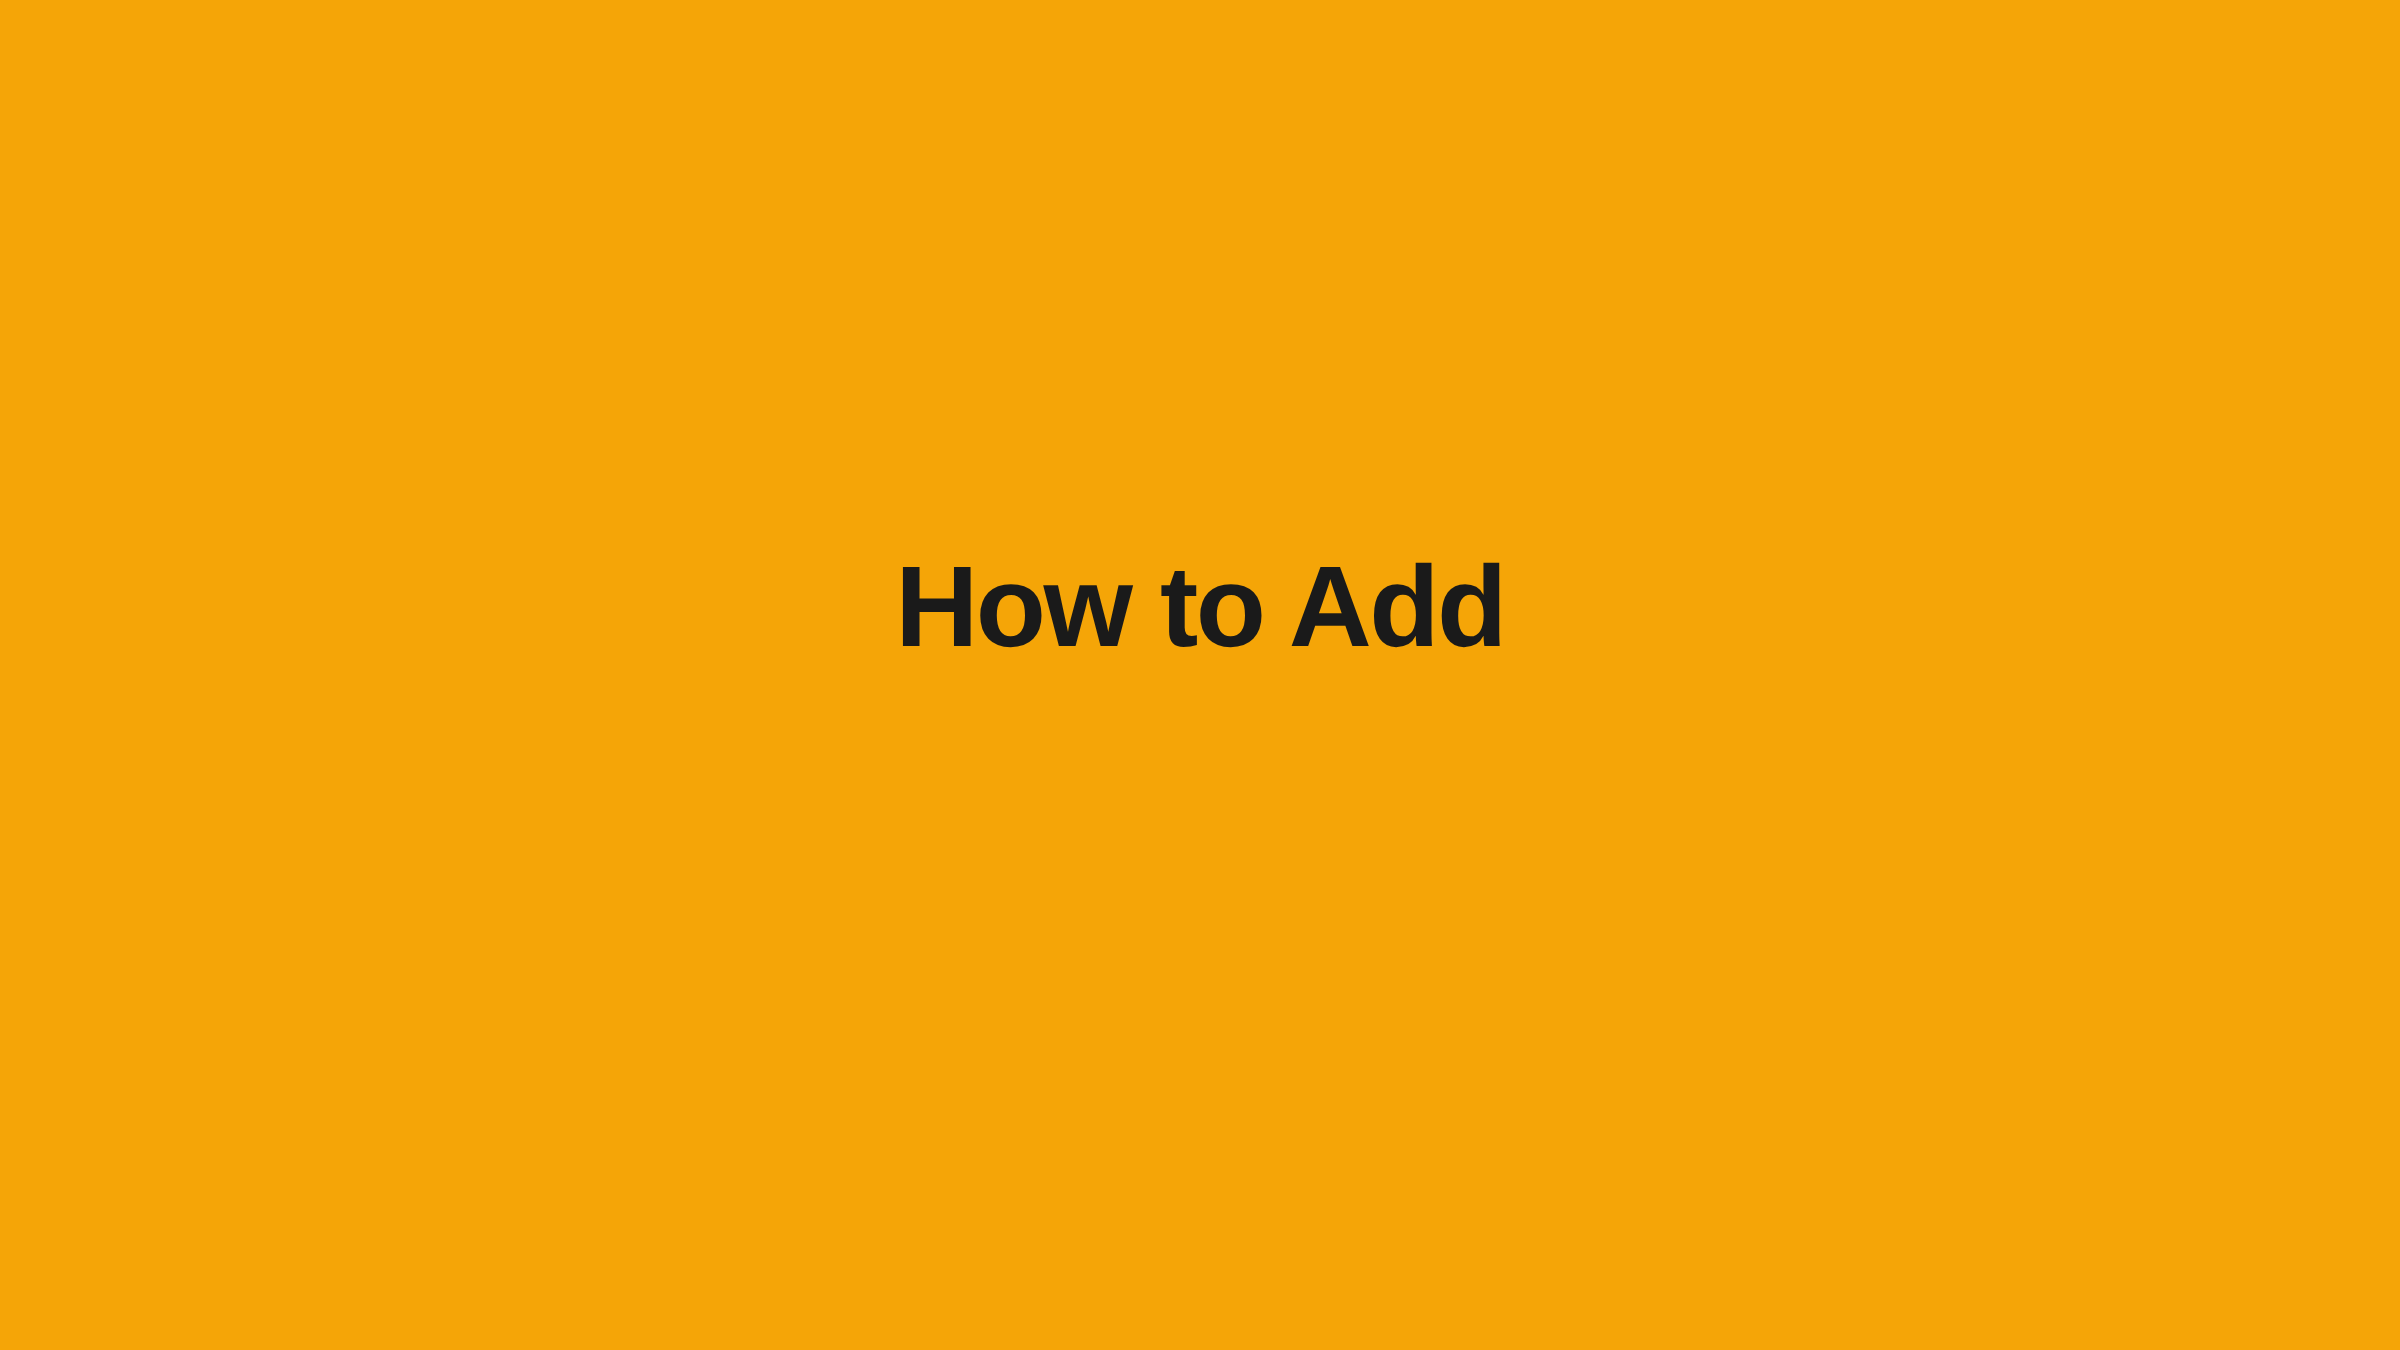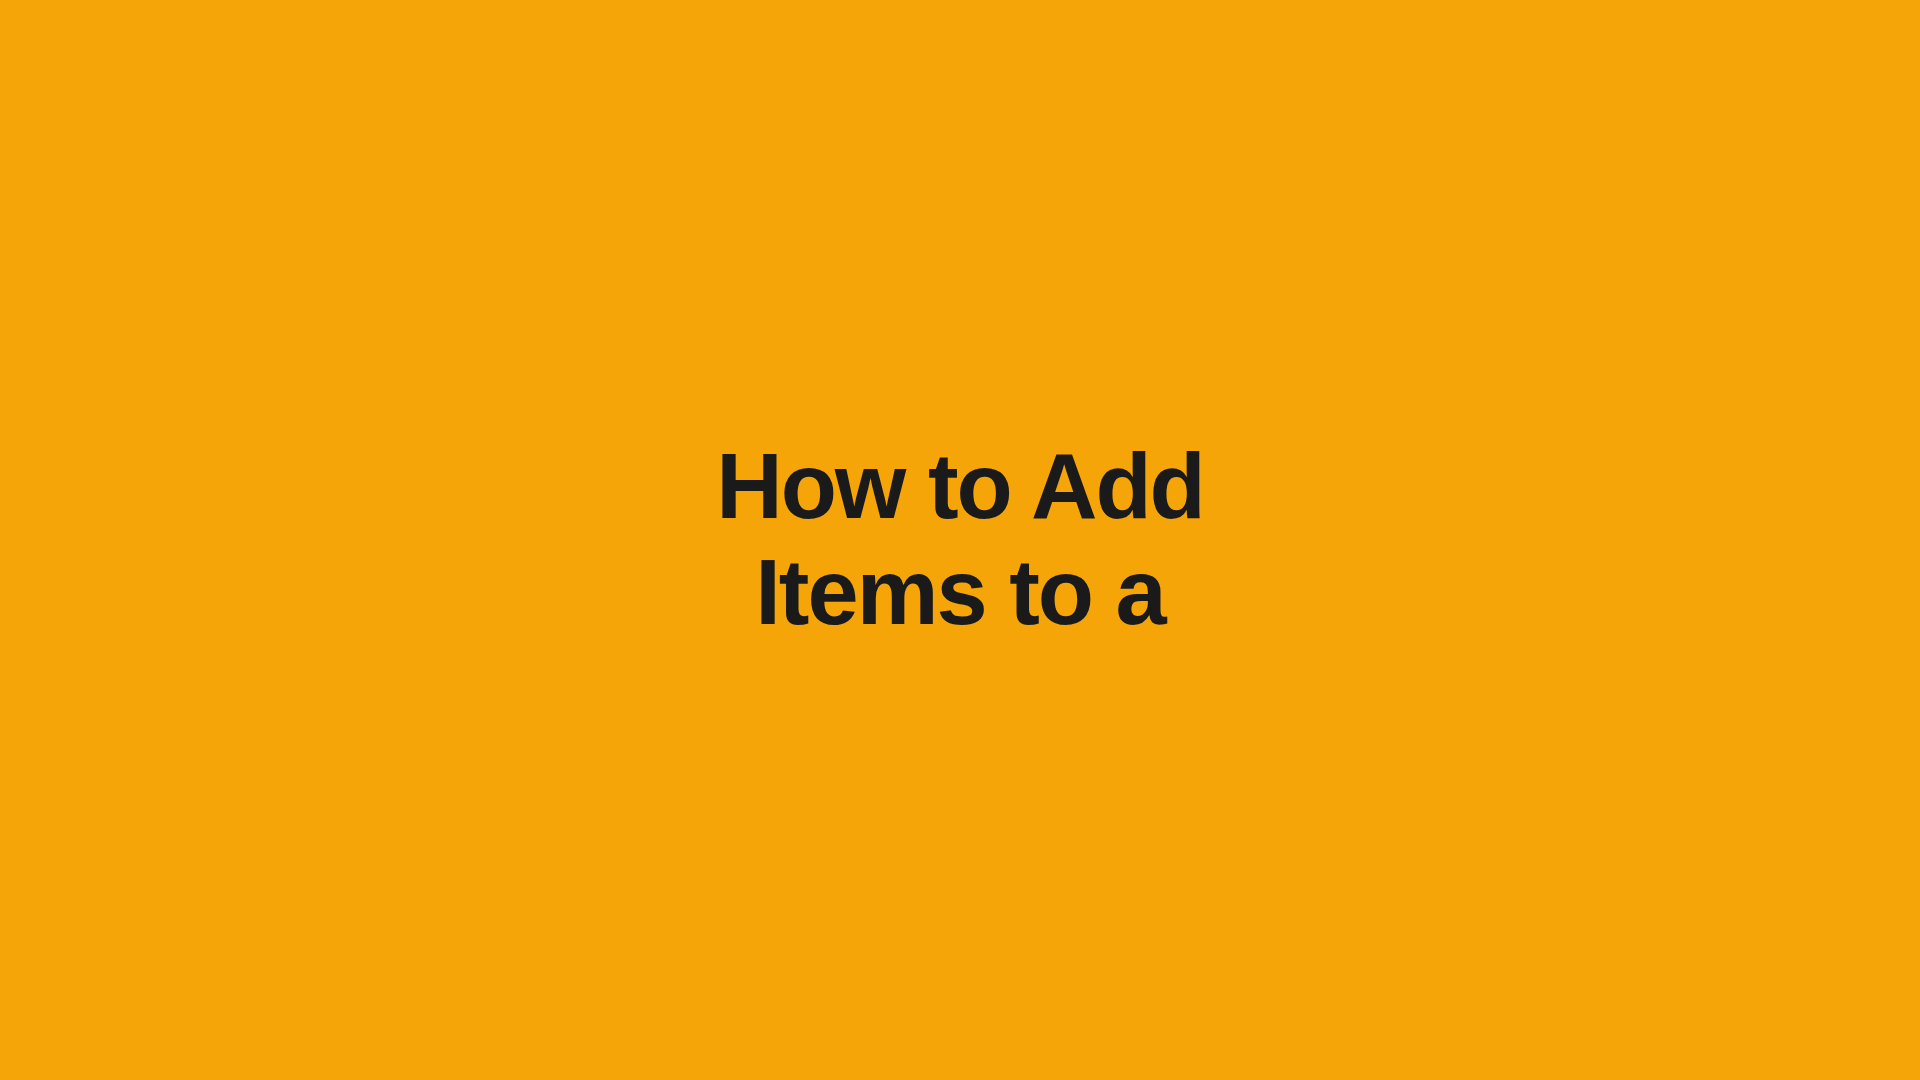--- a/index.html
+++ b/index.html
@@ -16,23 +16,22 @@
       display: flex;
       align-items: center;
       justify-content: center;
       font-family: -apple-system, BlinkMacSystemFont, "Segoe UI", Helvetica, Arial, sans-serif;
     }
     .title {
       color: #1a1a1a;
       font-size: 92px;
       font-weight: 700;
       line-height: 1.15;
-      text-align: center;
       letter-spacing: -2px;
     }
   </style>
 </head>
 <body>
 
 <h1 class="title">
   <span>How to Add</span><br>
-  <span>Items to a</span><br>
+  <br>
 </h1>
 
 </body></html>

